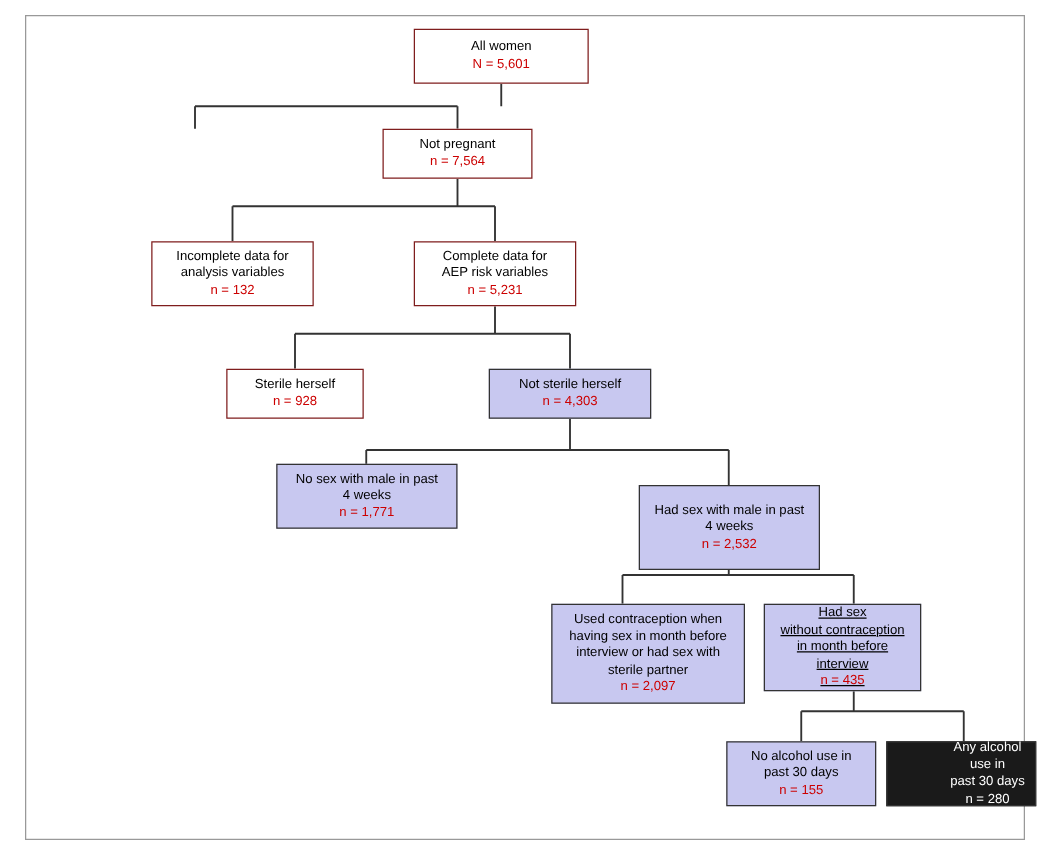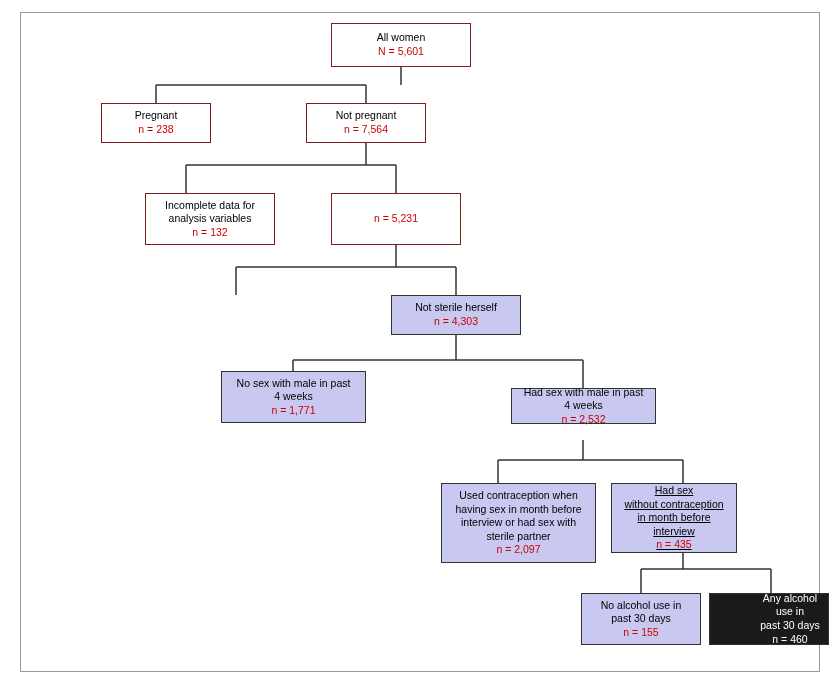--- a/index.html
+++ b/index.html
@@ -109,51 +109,52 @@
     <line x1="620" y1="556" x2="750" y2="556"></line>
     <line x1="620" y1="556" x2="620" y2="580"></line>
     <line x1="750" y1="556" x2="750" y2="580"></line>
   </svg>
 
   <div class="box" style="left:310px;top:10px;width:140px;height:44px;">
     <span>All women</span>
     <span class="count">N = 5,601</span>
   </div>
 
-  <div class="box" style="left:80px;top:90px;width:110px;height:40px;">
-    <span>Pregnant</span>
-    <span class="count">n = 238</span>
-  </div>
 
   <div class="box" style="left:285px;top:90px;width:120px;height:40px;">
     <span>Not pregnant</span>
     <span class="count">n = 7,564</span>
   </div>
 
-  <div class="box" style="left:100px;top:180px;width:130px;height:52px;margin-left:24px;">
+  <div class="box" style="left:100px;top:180px;width:130px;height:52px;">
     <span>Incomplete data for<br>analysis variables</span>
     <span class="count">n = 132</span>
   </div>
 
   <div class="box" style="left:310px;top:180px;width:130px;height:52px;">
+    <span>Complete data for<br>AEP risk variables</span>
     <span class="count">n = 5,231</span>
   </div>
 
+  <div class="box" style="left:160px;top:282px;width:110px;height:40px;">
+    <span>Sterile herself</span>
+    <span class="count">n = 928</span>
+  </div>
 
   <div class="box shaded" style="left:370px;top:282px;width:130px;height:40px;">
     <span>Not sterile herself</span>
     <span class="count">n = 4,303</span>
   </div>
 
   <div class="box shaded" style="left:200px;top:358px;width:145px;height:52px;">
     <span>No sex with male in past<br>4 weeks</span>
     <span class="count">n = 1,771</span>
   </div>
 
-  <div class="box shaded" style="left:490px;top:375px;width:145px;height:36px;">
+  <div class="box shaded" style="left:490px;top:375px;width:145px;height:68px;">
     <span>Had sex with male in past<br>4 weeks</span>
     <span class="count">n = 2,532</span>
   </div>
 
   <div class="box shaded" style="left:400px;top:470px;width:155px;height:80px;margin-left:20px;">
     <span>Used contraception when<br>having sex in month before<br>interview or had sex with<br>sterile partner</span>
     <span class="count">n = 2,097</span>
   </div>
 
   <div class="box shaded" style="left:590px;top:470px;width:126px;height:70px;text-decoration:underline;">
@@ -161,15 +162,15 @@
     <span class="count">n = 435</span>
   </div>
 
   <div class="box shaded" style="left:560px;top:580px;width:120px;height:52px;">
     <span>No alcohol use in<br>past 30 days</span>
     <span class="count">n = 155</span>
   </div>
 
   <div class="box dark" style="left:688px;top:580px;width:120px;height:52px;">
     <span>Any alcohol use in<br>past 30 days</span>
-    <span class="count">n = 460</span>
+    <span class="count">n = 280</span>
   </div>
 </div>
 
 </body></html>

